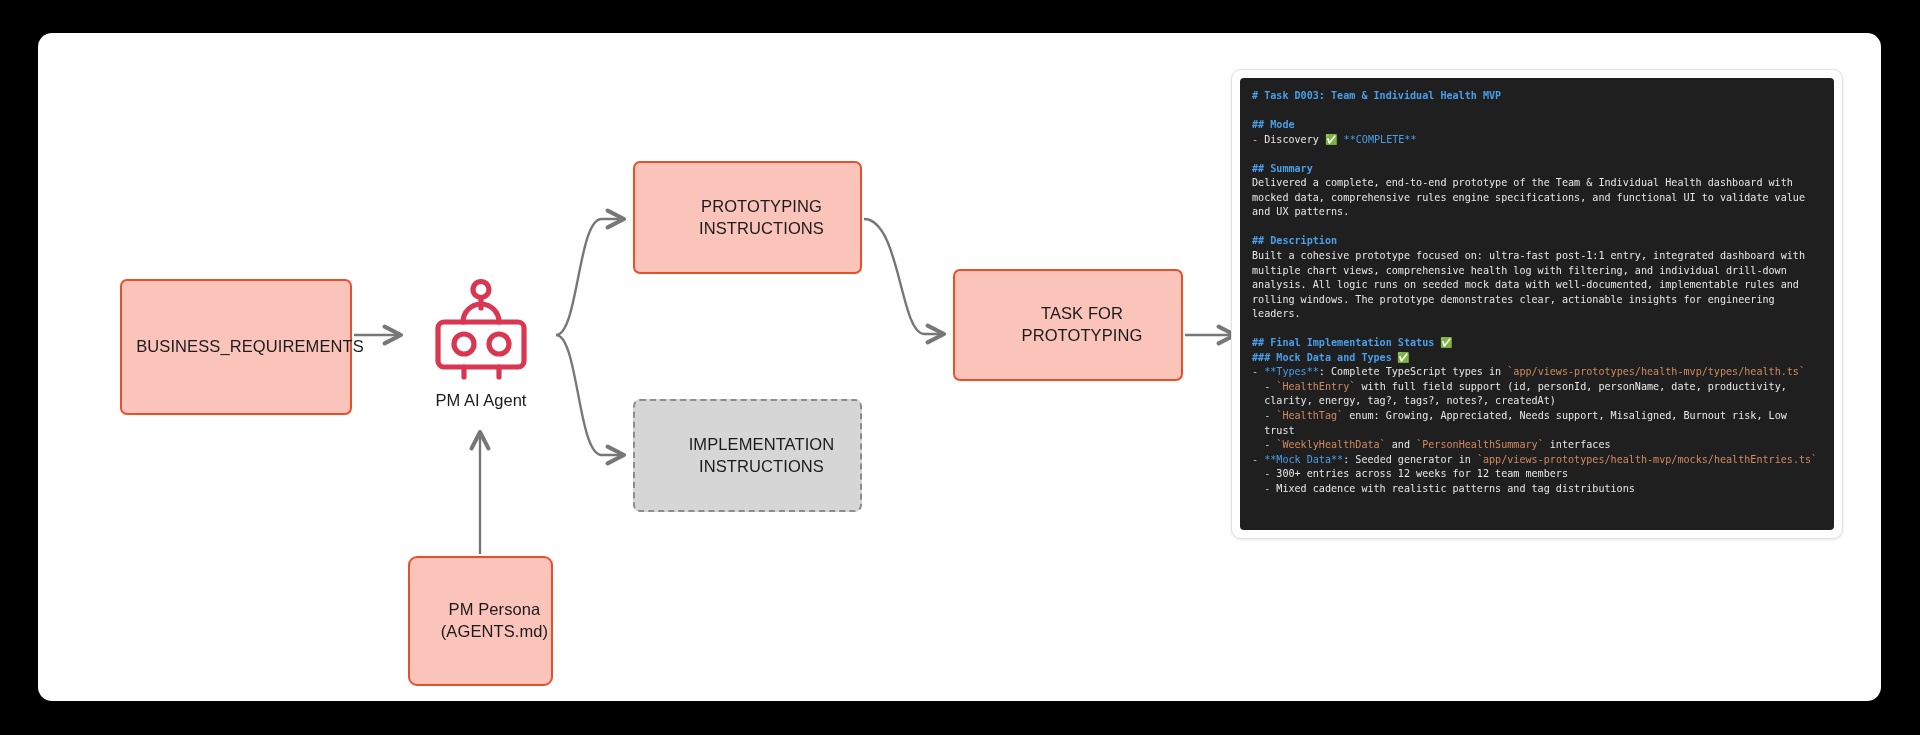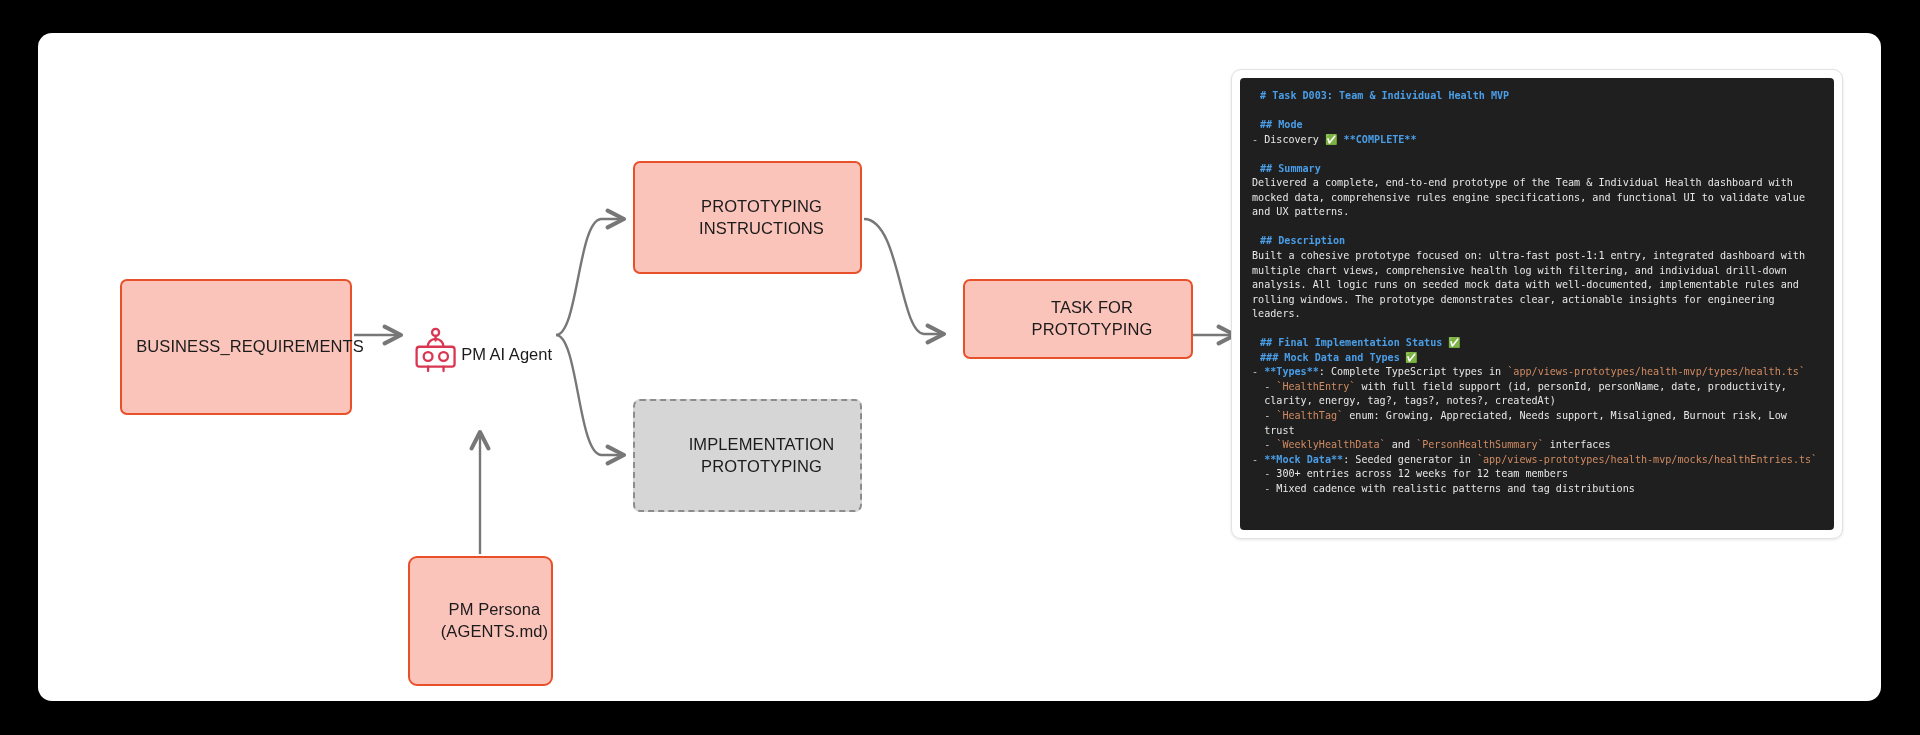--- a/index.html
+++ b/index.html
@@ -37,30 +37,30 @@
     border: 2.5px solid #E8502A;
   }
   .node.dashed {
     background: #D6D6D6;
     border: 2.5px dashed #8C8C8C;
   }
   
   #n-business      { left: 82px;  top: 246px; width: 232px; height: 136px; }
   #n-prototyping   { left: 595px; top: 128px; width: 229px; height: 113px; }
   #n-implementation{ left: 595px; top: 366px; width: 229px; height: 113px; }
-  #n-task          { left: 915px; top: 246px; width: 230px; height: 80px; margin-left: 10px; }
+  #n-task          { left: 915px; top: 236px; width: 230px; height: 112px; }
   #n-persona       { left: 370px; top: 523px; width: 145px; height: 130px;
                      border-radius: 9px; }
 
   
   #agent-group {
     position: absolute;
     left: 372px; top: 245px;
     width: 142px; height: 145px;
-    display: flex; flex-direction: row; align-items: center;
+    display: flex; flex-direction: column; align-items: center;
   }
   #agent-caption {
     margin-top: 8px;
     font-size: 16.5px;
     color: #1b1b1b;
     white-space: nowrap;
   }
 
   
   #wires { position: absolute; left: 0; top: 0; width: 1843px; height: 668px;
@@ -84,22 +84,22 @@
     padding: 11px 12px 9px 12px;
     overflow: hidden;
     font-family: "DejaVu Sans Mono", monospace;
     font-size: 10.1px;
     line-height: 14.55px;
     color: #E8E8E8;
     white-space: pre-wrap;
     word-break: normal;
   }
   .ln { display: block; min-height: 14.55px; }
-  .hd  { color: #4A9EE8; font-weight: bold; margin-left: 8px; }
-  .bld { color: #4A9EE8; font-weight: bold; }
+  .hd  { color: #4A9EE8; font-weight: bold; }
+  .bld { color: #4A9EE8; font-weight: normal; }
   .str { color: #D08B62; text-align: right; }
   .dash{ color: #C9C9C9; }
   .ok  { color: #2FBF4C; font-weight: bold; }
 </style>
 </head>
 <body>
 
 <div id="canvas">
 
   <svg id="wires" viewBox="0 0 1843 668" xmlns="http://www.w3.org/2000/svg">
@@ -123,21 +123,21 @@
       <path d="M442,521 L442,400"></path>
     </g>
   </svg>
 
   <div class="node pink" id="n-business">BUSINESS_REQUIREMENTS</div>
 
   <div class="node pink" id="n-prototyping">PROTOTYPING
 INSTRUCTIONS</div>
 
   <div class="node dashed" id="n-implementation">IMPLEMENTATION
-PROTOTYPING</div>
+INSTRUCTIONS</div>
 
   <div class="node pink" id="n-task">TASK FOR PROTOTYPING</div>
 
   <div class="node pink" id="n-persona">PM Persona
 (AGENTS.md)</div>
 
   <div id="agent-group">
     <svg width="116" height="105" viewBox="0 0 116 105" xmlns="http://www.w3.org/2000/svg">
       <g fill="none" stroke="#D93651" stroke-width="5.2" stroke-linecap="round" stroke-linejoin="round">
         <circle cx="58" cy="11.5" r="8"></circle>

